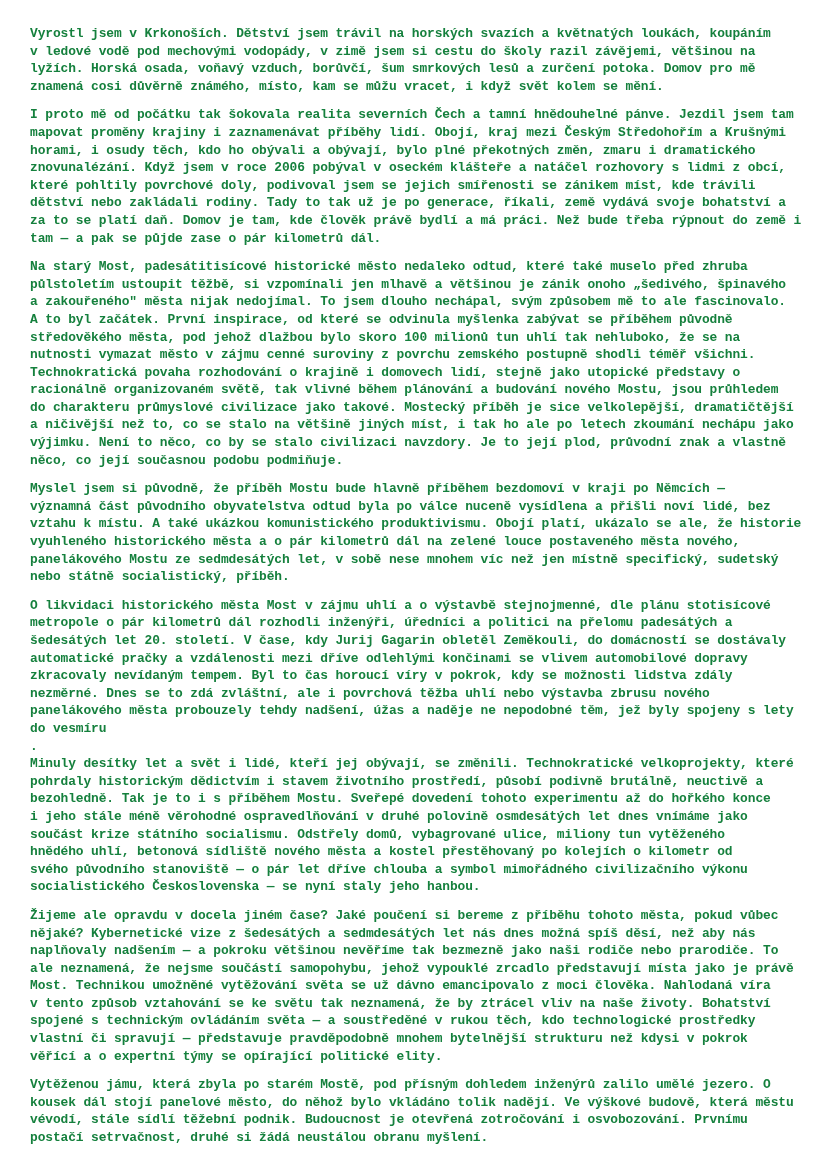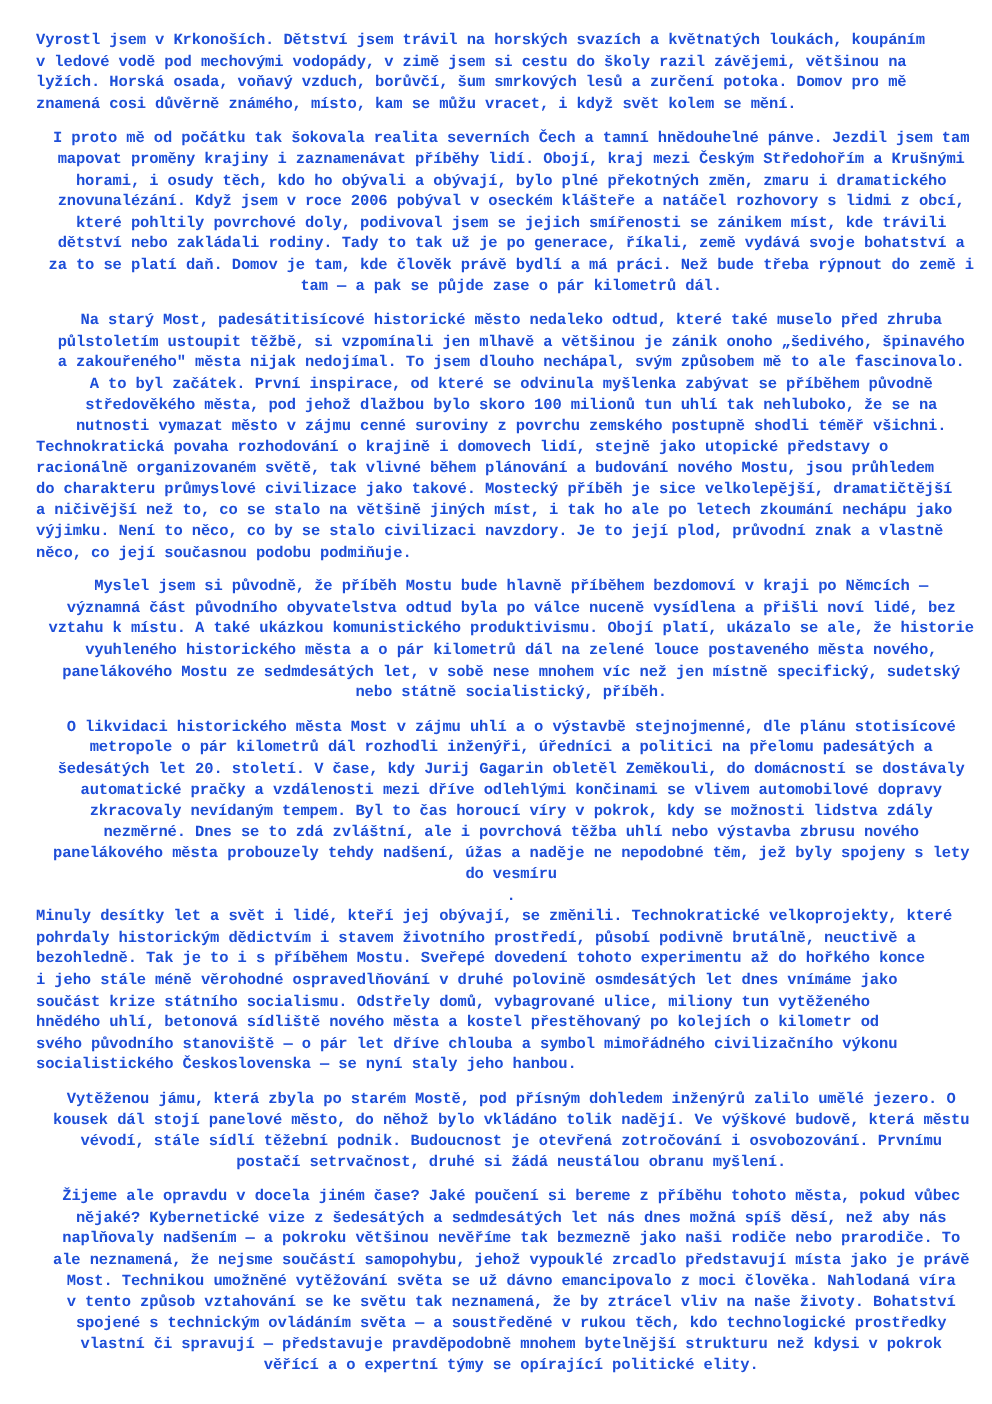--- a/index.html
+++ b/index.html
@@ -13,29 +13,28 @@
     height: 1170px;
     box-sizing: border-box;
     background: #ffffff;
     padding: 25px 5px 16px 30px;
     overflow: hidden;
     font-family: "Liberation Mono", "DejaVu Sans Mono", monospace;
     font-weight: 700;
     font-size: 12.9px;
     line-height: 17.6px;
     letter-spacing: -0.1px;
-    color: #1d4ed8;
+    color: #15803d;
   }
   .para {
     margin: 0;
     white-space: pre;
   }
   .para.gap {
     margin-top: 11px;
-    text-align: center;
   }
 </style>
 </head>
 <body>
 
 <div class="page">
   <p class="para">Vyrostl jsem v Krkonoších. Dětství jsem trávil na horských svazích a květnatých loukách, koupáním
 v ledové vodě pod mechovými vodopády, v zimě jsem si cestu do školy razil závějemi, většinou na
 lyžích. Horská osada, voňavý vzduch, borůvčí, šum smrkových lesů a zurčení potoka. Domov pro mě
 znamená cosi důvěrně známého, místo, kam se můžu vracet, i když svět kolem se mění.</p>
@@ -82,27 +81,27 @@
 
   <p class="para">Minuly desítky let a svět i lidé, kteří jej obývají, se změnili. Technokratické velkoprojekty, které
 pohrdaly historickým dědictvím i stavem životního prostředí, působí podivně brutálně, neuctivě a
 bezohledně. Tak je to i s příběhem Mostu. Sveřepé dovedení tohoto experimentu až do hořkého konce
 i jeho stále méně věrohodné ospravedlňování v druhé polovině osmdesátých let dnes vnímáme jako
 součást krize státního socialismu. Odstřely domů, vybagrované ulice, miliony tun vytěženého
 hnědého uhlí, betonová sídliště nového města a kostel přestěhovaný po kolejích o kilometr od
 svého původního stanoviště — o pár let dříve chlouba a symbol mimořádného civilizačního výkonu
 socialistického Československa — se nyní staly jeho hanbou.</p>
 
-  <p class="para gap">Vytěženou jámu, která zbyla po starém Mostě, pod přísným dohledem inženýrů zalilo umělé jezero. O
-kousek dál stojí panelové město, do něhož bylo vkládáno tolik nadějí. Ve výškové budově, která městu
-vévodí, stále sídlí těžební podnik. Budoucnost je otevřená zotročování i osvobozování. Prvnímu
-postačí setrvačnost, druhé si žádá neustálou obranu myšlení.</p>
-
   <p class="para gap">Žijeme ale opravdu v docela jiném čase? Jaké poučení si bereme z příběhu tohoto města, pokud vůbec
 nějaké? Kybernetické vize z šedesátých a sedmdesátých let nás dnes možná spíš děsí, než aby nás
 naplňovaly nadšením — a pokroku většinou nevěříme tak bezmezně jako naši rodiče nebo prarodiče. To
 ale neznamená, že nejsme součástí samopohybu, jehož vypouklé zrcadlo představují místa jako je právě
 Most. Technikou umožněné vytěžování světa se už dávno emancipovalo z moci člověka. Nahlodaná víra
 v tento způsob vztahování se ke světu tak neznamená, že by ztrácel vliv na naše životy. Bohatství
 spojené s technickým ovládáním světa — a soustředěné v rukou těch, kdo technologické prostředky
 vlastní či spravují — představuje pravděpodobně mnohem bytelnější strukturu než kdysi v pokrok
 věřící a o expertní týmy se opírající politické elity.</p>
+
+  <p class="para gap">Vytěženou jámu, která zbyla po starém Mostě, pod přísným dohledem inženýrů zalilo umělé jezero. O
+kousek dál stojí panelové město, do něhož bylo vkládáno tolik nadějí. Ve výškové budově, která městu
+vévodí, stále sídlí těžební podnik. Budoucnost je otevřená zotročování i osvobozování. Prvnímu
+postačí setrvačnost, druhé si žádá neustálou obranu myšlení.</p>
 </div>
 
 </body></html>

